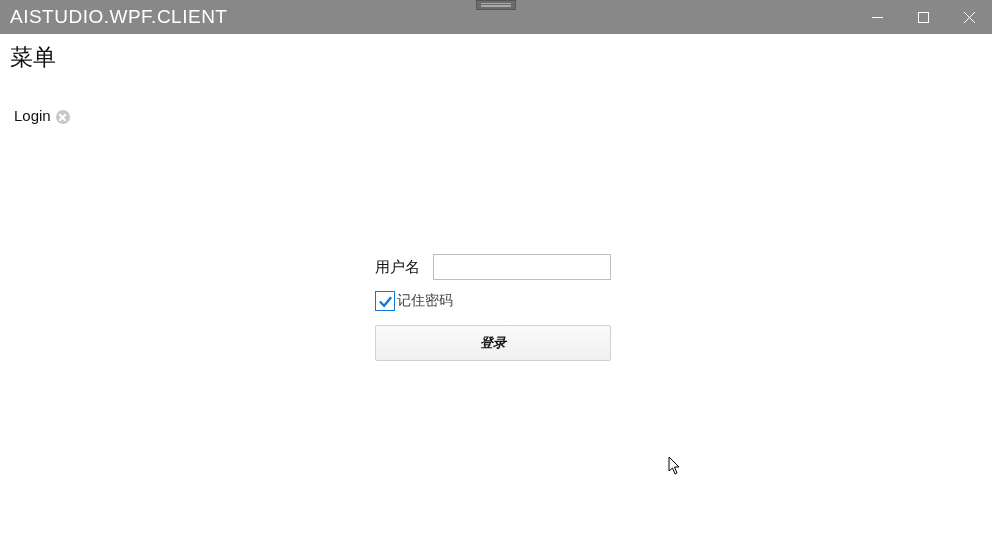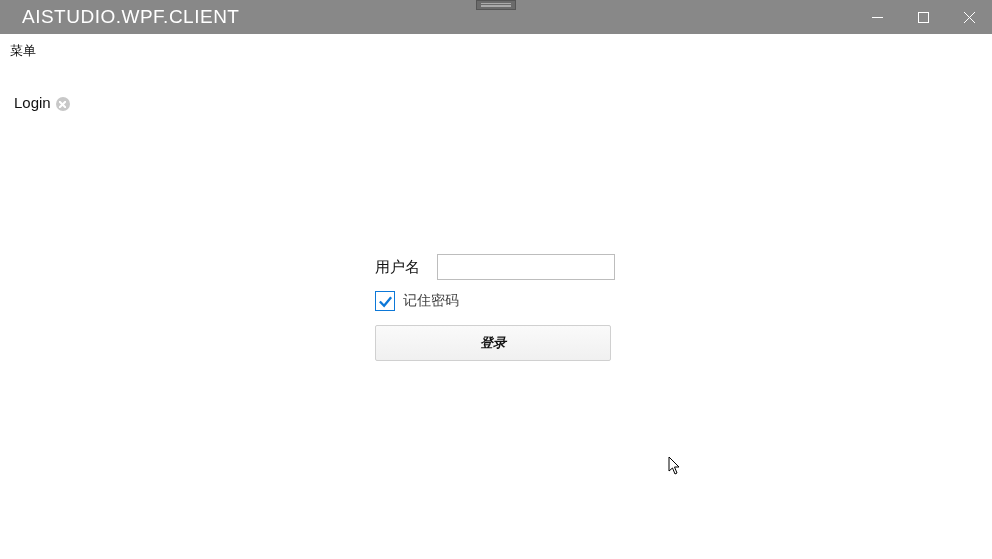--- a/index.html
+++ b/index.html
@@ -22,21 +22,21 @@
       align-items: center;
       position: relative;
       color: #fff;
       -webkit-user-select: none;
       user-select: none;
     }
     .titlebar-title {
       font-size: 19px;
       font-weight: 300;
       letter-spacing: 0.5px;
-      padding-left: 22px;
+      padding-left: 10px;
       color: #ffffff;
     }
     .titlebar-grip {
       position: absolute;
       left: 50%;
       transform: translateX(-50%);
       top: 0;
       width: 40px;
       height: 10px;
       background: #6b6b6b;
@@ -66,21 +66,21 @@
       justify-content: center;
       color: #fff;
       cursor: pointer;
     }
     .window-btn svg {
       width: 11px;
       height: 11px;
     }
     .menu-bar {
       padding: 8px 10px 6px 10px;
-      font-size: 13px;
+      font-size: 23px;
       color: #111;
     }
     .tab-bar {
       padding: 4px 14px 2px 14px;
       display: flex;
       align-items: center;
     }
     .tab {
       display: flex;
       align-items: flex-end;
@@ -115,21 +115,20 @@
     .login-form {
       position: absolute;
       left: 375px;
       top: 154px;
       width: 240px;
     }
     .form-row {
       display: flex;
       align-items: center;
       margin-bottom: 11px;
-      justify-content: space-between;
     }
     .form-label {
       width: 58px;
       font-size: 15px;
       color: #111;
       text-align: left;
       padding-right: 4px;
     }
     .form-input {
       width: 178px;
@@ -137,21 +136,21 @@
       border: 1px solid #bdbdbd;
       padding: 2px 6px;
       font-size: 14px;
       outline: none;
     }
     .checkbox-row {
       display: flex;
       align-items: center;
       margin-top: 10px;
       margin-bottom: 14px;
-      gap: 8px;
+      gap: 2px;
     }
     .checkbox-box {
       width: 20px;
       height: 20px;
       border: 1.5px solid #0c78d8;
       background: #fff;
       display: flex;
       align-items: center;
       justify-content: center;
       cursor: pointer;

